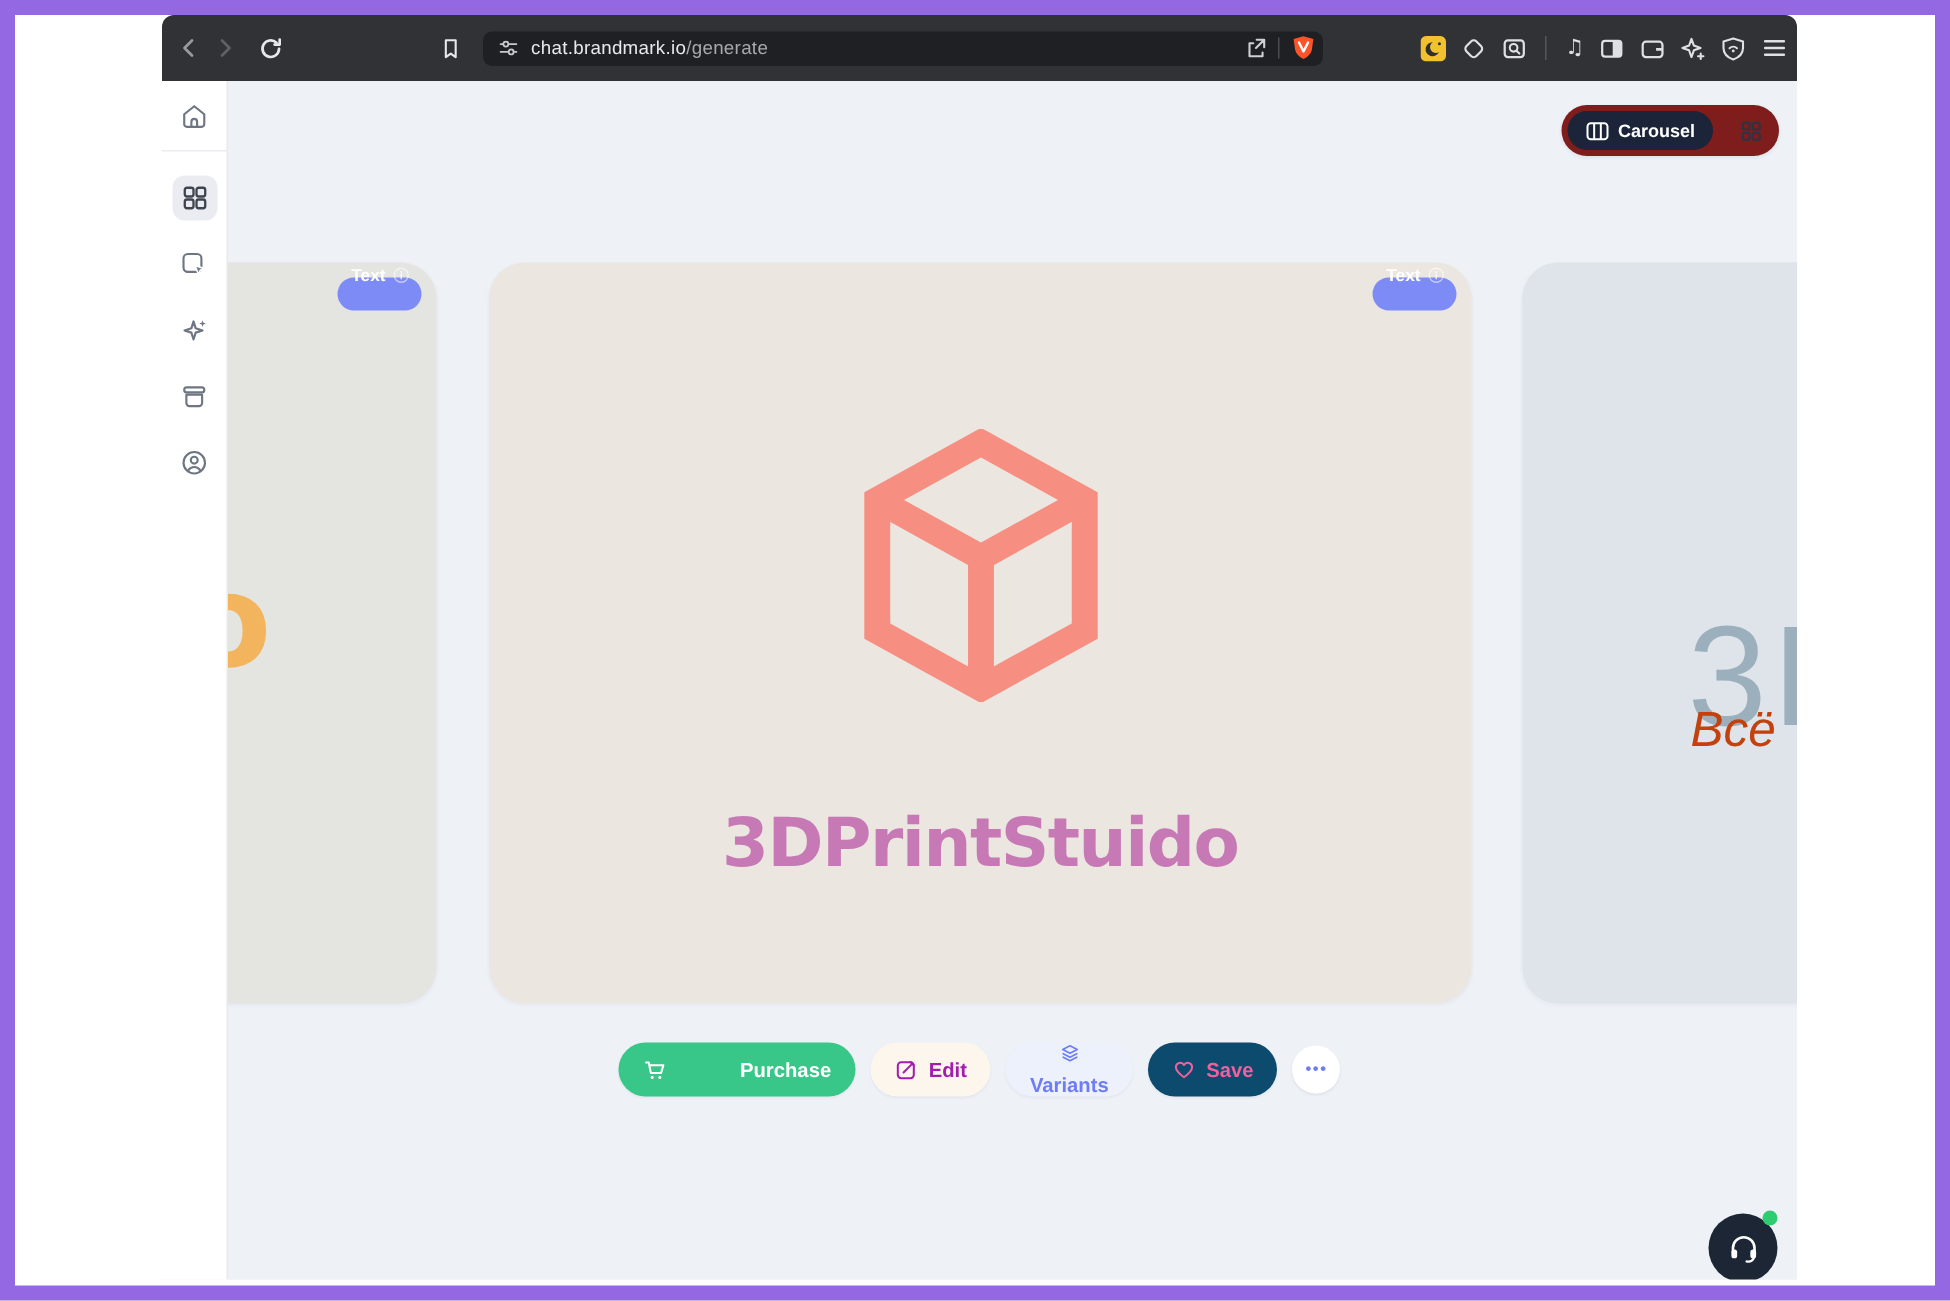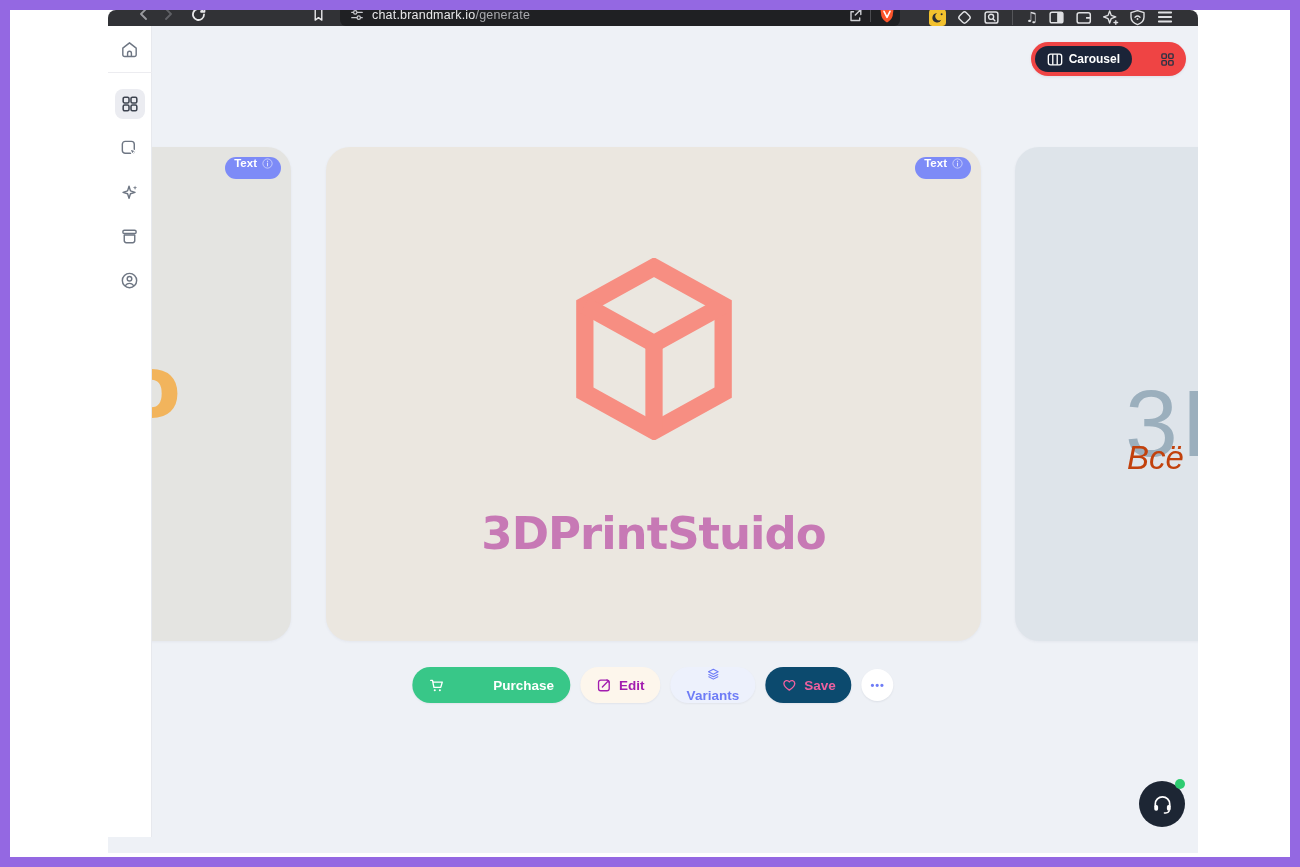--- a/index.html
+++ b/index.html
@@ -10,22 +10,22 @@
     position:relative;
     font-family:"Liberation Sans", sans-serif;
     overflow:hidden;
   }
   
   .window {
     position:absolute; left:98px; top:0px; width:1090px; height:843px;
     border-radius:8px 8px 0 0; overflow:hidden; background:#eef1f6;
   }
   .toolbar {
-    height:16px; background:#313236; display:flex; align-items:flex-end;
-    padding:0 24px; color:#dfe0e3;
+    height:44px; background:#313236; display:flex; align-items:center;
+    padding:0 6px; color:#dfe0e3;
   }
   .tb-btn { background:none; border:none; display:flex; align-items:center; justify-content:center;
     width:24px; height:24px; cursor:pointer; color:#9a9b9f; flex:none; }
   .tb-btn.dim  { color:#606166; }
   .tb-btn.lite { color:#e8e8ea; }
   .tb-spacer { width:96px; flex:none; }
   .urlbar {
     margin-left:10px; width:560px; height:23px; background:#1f2023; border-radius:6px;
     display:flex; align-items:center; padding:0 4px 0 10px; gap:8px; flex:none;
   }
@@ -45,40 +45,40 @@
   }
   .side-item { width:44px; height:30px; display:flex; align-items:center; justify-content:center;
     color:#6e7683; cursor:pointer; margin-bottom:14px; background:none; border:none; }
   .side-item.first { margin-bottom:0; }
   .side-divider { width:44px; height:1px; background:#ececf0; margin:8px 0 16px 0; }
   .side-item .active-pad { width:30px; height:30px; border-radius:8px; background:#ebecf1;
     display:flex; align-items:center; justify-content:center; color:#3e4450; }
   .main { flex:1; background:#eef1f6; position:relative; overflow:hidden; }
   
   .toggle {
-    position:absolute; top:16px; right:12px; height:34px; background:#ef4444; border-radius:17px;
-    display:flex; align-items:center; padding:4px; gap:20px; box-shadow:0 1px 3px rgba(20,30,60,.08);
+    position:absolute; top:16px; right:12px; height:34px; background:#7f1d1d; border-radius:17px;
+    display:flex; align-items:center; padding:4px; gap:10px; box-shadow:0 1px 3px rgba(20,30,60,.08);
   }
   .toggle-active {
     height:26px; border-radius:13px; background:#1b2438; color:#ffffff; border:none; cursor:pointer;
     display:flex; align-items:center; gap:6px; padding:0 12px; font-size:12px; font-weight:bold;
     font-family:"Liberation Sans", sans-serif;
   }
   .toggle-grid { width:30px; height:26px; display:flex; align-items:center; justify-content:center;
     background:none; border:none; cursor:pointer; color:#2b3344; }
   
   .card { position:absolute; top:121px; height:494px; border-radius:24px;
     box-shadow:0 1px 3px rgba(30,40,70,.05); cursor:pointer; }
   .card-left   { left:-517px; width:656px; background:#e4e4e1; }
   .card-center { left:174px;  width:655px; background:#ebe7e0; }
   .card-right  { left:863px;  width:656px; background:#dee4ea; }
   .badge {
     position:absolute; top:10px; right:10px; height:22px; border-radius:11px;
-    background:#7d8bf7; color:#ffffff; display:flex; align-items:flex-start; gap:4px;
-    padding:0 7px 4px 9px; font-size:11.5px; font-weight:bold; cursor:pointer; border:none;
+    background:#7d8bf7; color:#ffffff; display:flex; align-items:flex-end; gap:4px;
+    padding:0 7px 17px 9px; font-size:11.5px; font-weight:bold; cursor:pointer; border:none;
   }
   .partial-o {
     position:absolute; left:-30px; top:318px; font-size:86px; font-weight:bold;
     color:#f2b45c; font-family:"DejaVu Sans", sans-serif; line-height:1; pointer-events:none;
   }
   .cube { position:absolute; left:50%; top:111px; transform:translateX(-50%); }
   .logo-text {
     position:absolute; left:0; right:0; top:316px; text-align:center;
     font-family:"DejaVu Sans", sans-serif; font-weight:bold; font-size:45px;
     color:#c779b5; letter-spacing:-1px;margin-top:44px;

